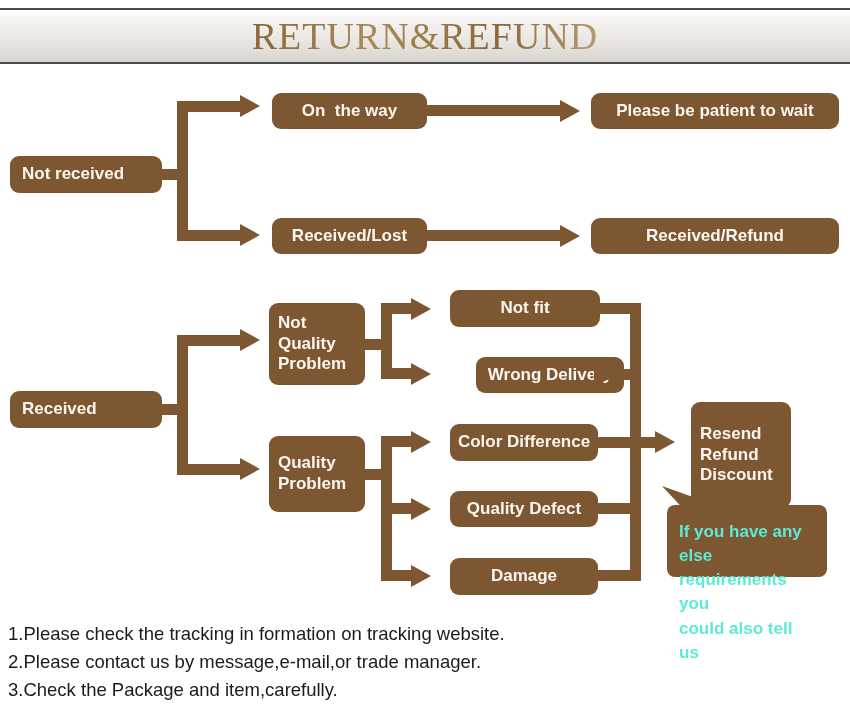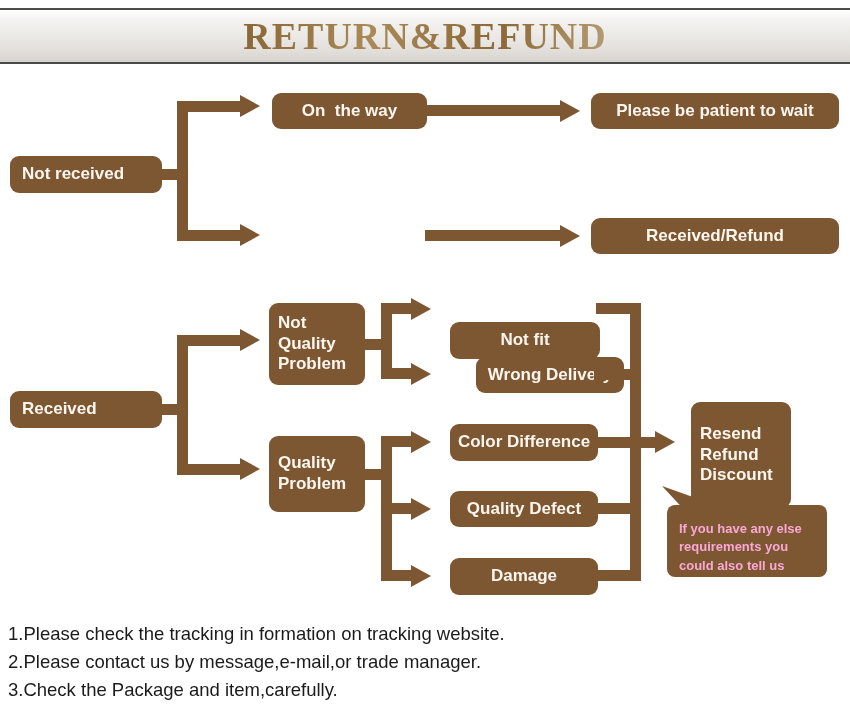--- a/index.html
+++ b/index.html
@@ -42,21 +42,20 @@
   .banner-title {
     font-family: "Liberation Serif", "DejaVu Serif", serif;
     font-size: 38px;
     line-height: 1;
     letter-spacing: 1px;
     color: #8a6a3e;
     white-space: nowrap;
     background: linear-gradient(to right, #8a6736 0%, #a98a57 35%, #8a6736 70%, #b49b72 100%);
     -webkit-background-clip: text;
     background-clip: text;
-    font-weight: bold;
     -webkit-text-fill-color: transparent;
   }
 
   
   .node {
     position: absolute;
     background: #7d5632;
     border-radius: 9px;
     color: #fdf6ee;
     font-weight: bold;
@@ -88,23 +87,23 @@
     border-top: 11px solid transparent;
     border-bottom: 11px solid transparent;
     border-left: 20px solid #7d5632;
   }
 
   
   .callout {
     position: absolute;
     background: #7d5632;
     border-radius: 8px;
-    color: #f9a8d4;
+    color: #5eead4;
     font-weight: bold;
-    font-size: 13px;
+    font-size: 17px;
     line-height: 1.42;
     padding: 15px 12px;
     box-sizing: border-box;
     text-align: left;
     white-space: pre-line;
   }
   .callout-tail {
     position: absolute;
     width: 0;
     height: 0;
@@ -142,20 +141,21 @@
   <div class="line-h" style="left:177px; top:101px; width:66px; height:11px;"></div>
   <div class="arrow-head" style="left:240px; top:95px;"></div>
   <div class="node" style="left:272px; top:93px; width:155px; height:36px;">On  the way</div>
 
   <div class="line-h" style="left:425px; top:105px; width:140px; height:11px;"></div>
   <div class="arrow-head" style="left:560px; top:100px;"></div>
   <div class="node" style="left:591px; top:93px; width:248px; height:36px;">Please be patient to wait</div>
 
   <div class="line-h" style="left:177px; top:230px; width:66px; height:11px;"></div>
   <div class="arrow-head" style="left:240px; top:224px;"></div>
+  <div class="node" style="left:272px; top:218px; width:155px; height:36px;">Received/Lost</div>
 
   <div class="line-h" style="left:425px; top:230px; width:140px; height:11px;"></div>
   <div class="arrow-head" style="left:560px; top:225px;"></div>
   <div class="node" style="left:591px; top:218px; width:248px; height:36px;">Received/Refund</div>
 
   <div class="node align-left" style="left:10px; top:391px; width:152px; height:37px;">Received</div>
 
   <div class="line-h" style="left:160px; top:404px; width:28px; height:11px;"></div>
   <div class="line-v" style="left:177px; top:335px; width:11px; height:140px;"></div>
 
@@ -168,21 +168,21 @@
   <div class="line-h" style="left:177px; top:464px; width:66px; height:11px;"></div>
   <div class="arrow-head" style="left:240px; top:458px;"></div>
   <div class="node" style="left:269px; top:436px; width:96px; height:76px; text-align:left; justify-content:flex-start; padding-left:9px;">Quality
 Problem</div>
 
   <div class="line-h" style="left:363px; top:339px; width:26px; height:11px;"></div>
   <div class="line-v" style="left:381px; top:303px; width:11px; height:76px;"></div>
 
   <div class="line-h" style="left:381px; top:303px; width:34px; height:11px;"></div>
   <div class="arrow-head" style="left:411px; top:298px;"></div>
-  <div class="node" style="left:450px; top:290px; width:150px; height:37px;margin-top:32px;">Not fit</div>
+  <div class="node" style="left:450px; top:290px; width:150px; height:37px;">Not fit</div>
 
   <div class="line-h" style="left:381px; top:368px; width:34px; height:11px;"></div>
   <div class="arrow-head" style="left:411px; top:363px;"></div>
   <div class="node" style="left:476px; top:357px; width:148px; height:36px;">Wrong Delivery</div>
 
   <div class="line-h" style="left:363px; top:469px; width:26px; height:11px;"></div>
   <div class="line-v" style="left:381px; top:436px; width:11px; height:140px;"></div>
 
   <div class="line-h" style="left:381px; top:436px; width:34px; height:11px;"></div>
   <div class="arrow-head" style="left:411px; top:431px;"></div>

